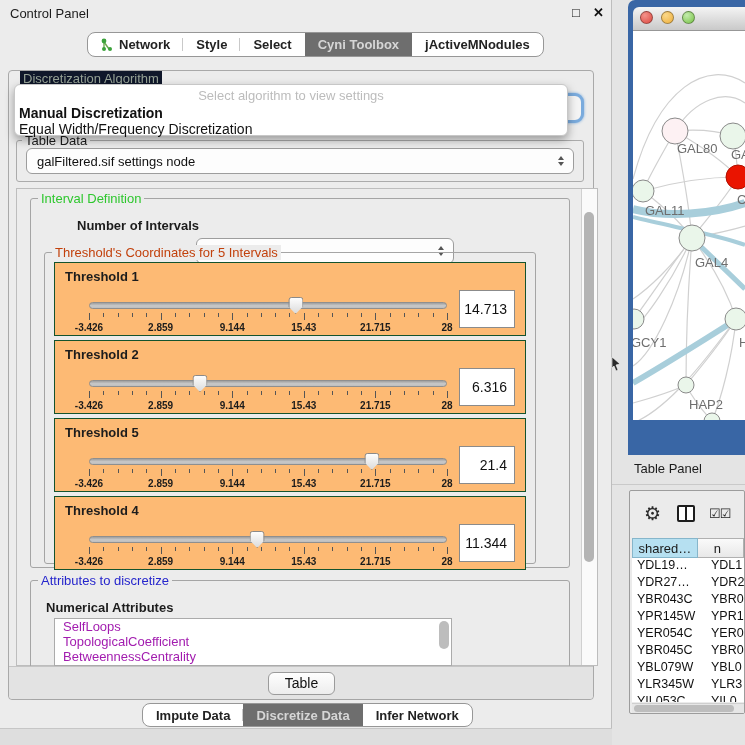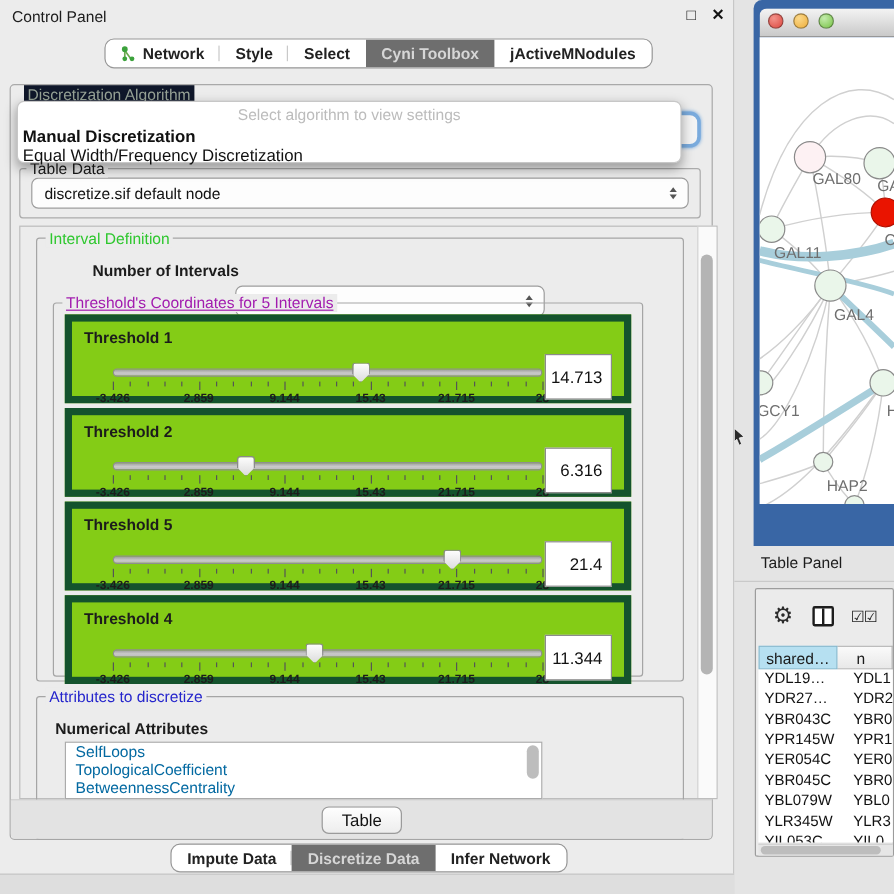--- a/index.html
+++ b/index.html
@@ -49,39 +49,39 @@
   #scrollpane { left:16px; top:188px; width:582px; height:478px; border:1px solid #bdbdbd; background:#ececec; }
   #scroll-track { left:581px; top:189px; width:16px; height:476px; background:#fafafa; border-left:1px solid #d0d0d0; }
   #scroll-thumb { left:584px; top:212px; width:10px; height:350px; background:#b4b4b4; border-radius:6px; }
 
   #interval-group { left:30px; top:198px; width:540px; height:370px; border-color:#a5a5a5; }
   #interval-label { left:38px; top:191px; color:#2ec72e; }
   #numint-label { left:77px; top:218px; font-size:13px; font-weight:bold; color:#1c1c1c; }
   #numint-combo { left:196px; top:212px; width:258px; height:26px; }
 
   #thresh-group { left:44px; top:252px; width:492px; height:312px; border-color:#a5a5a5; }
-  #thresh-label { left:52px; top:245px; color:#a21caf;text-decoration:underline; }
-
-  .tbox { position:absolute; left:54px; width:472px; height:74px; border:6px solid #14532d; background:#84cc16; }
+  #thresh-label { left:52px; top:245px; color:#c2410c; }
+
+  .tbox { position:absolute; left:54px; width:472px; height:74px; border:1px solid #14532d; background:#fdba74; }
   .tbox .ttitle { position:absolute; left:10px; top:6px; font-size:13px; font-weight:bold; color:#1c1c1c; }
   .slider { position:absolute; left:34px; top:36px; width:358px; height:30px; }
   .slider .track { position:absolute; left:0; right:0; top:3px; height:7px; border-radius:4px; background:linear-gradient(#9f9f9f,#c9c9c9 55%,#bdbdbd); border:1px solid #8f8f8f; }
   .slider .thumb { position:absolute; top:-2px; width:15px; height:17px; transform:translateX(-50%); background:linear-gradient(#fdfdfd,#dcdcdc); border:1px solid #8a8a8a; border-radius:3px 3px 2px 2px; clip-path:polygon(0 0,100% 0,100% 55%,50% 100%,0 55%); }
   .ticks { position:absolute; left:0; right:0; top:14px; height:7px; }
   .ticks i { position:absolute; top:0; width:1px; height:4px; background:#555; }
   .ticks i.major { height:7px; }
   .tlabels { position:absolute; left:0; right:0; top:23px; height:11px; }
   .tlabels span { position:absolute; transform:translateX(-50%); font-size:10px; font-weight:bold; color:#1c1c1c; white-space:nowrap; }
   .valbox { position:absolute; right:10px; top:27px; width:56px; height:38px; background:#fff; border:1px solid #8b8b8b; font-size:14px; color:#111; text-align:right; line-height:36px; padding-right:7px; }
 
   #attr-group { left:30px; top:580px; width:540px; height:120px; border-color:#a5a5a5; }
   #attr-label { left:38px; top:573px; color:#2525cc; }
   #numattr-label { left:46px; top:600px; font-size:13px; font-weight:bold; color:#1c1c1c; }
   #attr-list { left:54px; top:618px; width:398px; height:48px; background:#fff; border:1px solid #ababab; overflow:hidden; }
-  .attr-item { font-size:13px; color:#0369a1; padding:1px 0 0 8px; height:15px; line-height:14px; }
+  .attr-item { font-size:13px; color:#a21caf; padding:1px 0 0 8px; height:15px; line-height:14px; }
   #attr-scroll { position:absolute; right:2px; top:2px; width:10px; height:28px; background:#bdbdbd; border-radius:5px; }
 
   #apply-bar { left:9px; top:666px; width:584px; height:33px; background:#e3e3e3; border-top:1px solid #c4c4c4; border-radius:0 0 4px 4px; }
   #apply-btn { left:268px; top:672px; width:67px; height:23px; background:linear-gradient(#fefefe,#ededed); border:1px solid #9b9b9b; border-radius:6px; font-size:14px; color:#111; text-align:center; line-height:21px; }
 
   #cp-bottom-tabs { left:142px; top:703px; height:24px; display:flex; background:#fff; border:1px solid #979797; border-radius:8px; overflow:hidden; }
   #cp-bottom-strip { left:0; top:728px; width:612px; height:17px; background:#dedede; border-top:1px solid #c6c6c6; }
 
   
   #right-bg { left:612px; top:0; width:133px; height:745px; background:#e4e4e4; }
@@ -153,21 +153,21 @@
     </div>
   </div>
 
   <div id="outer-panel" class="abs"></div>
   <span id="algorithm-label" class="abs">Discretization Algorithm</span>
   <div id="hidden-combo" class="abs"></div>
 
   <div id="tabledata-group" class="abs groupbox"></div>
   <span id="tabledata-label" class="abs group-label">Table Data</span>
   <div id="tabledata-combo" class="abs combo">
-    <span>discretize.sif default node</span>
+    <span>galFiltered.sif settings node</span>
     <span class="arrows">
         <i class="up"></i>
         <i class="dn"></i>
       </span>
   </div>
 
   <div id="scrollpane" class="abs"></div>
   <div id="scroll-track" class="abs"></div>
   <div id="scroll-thumb" class="abs"></div>
 

